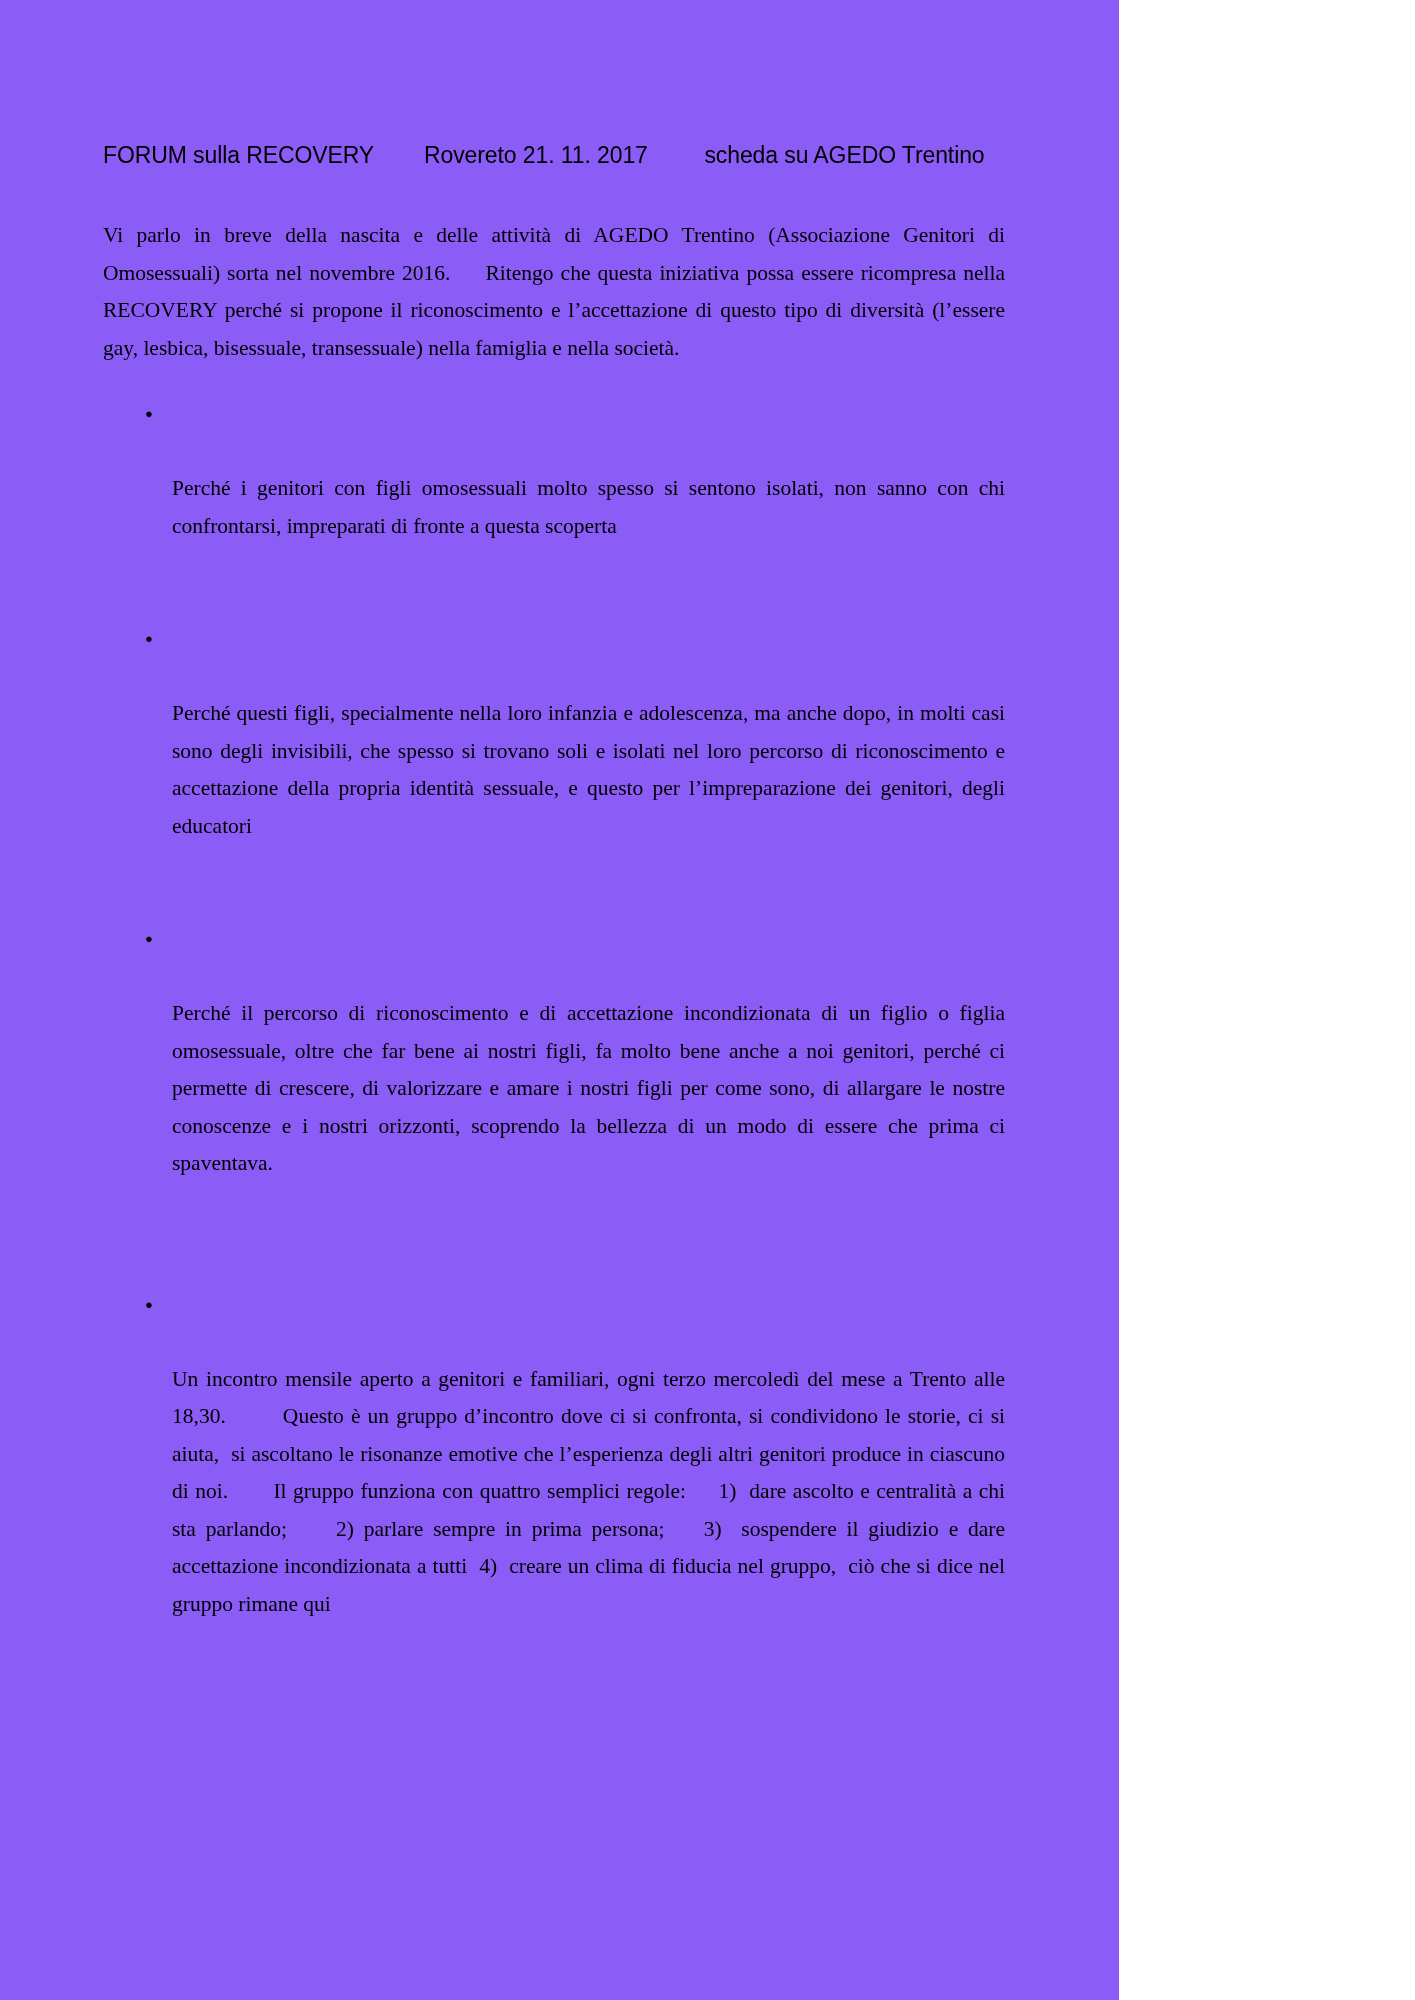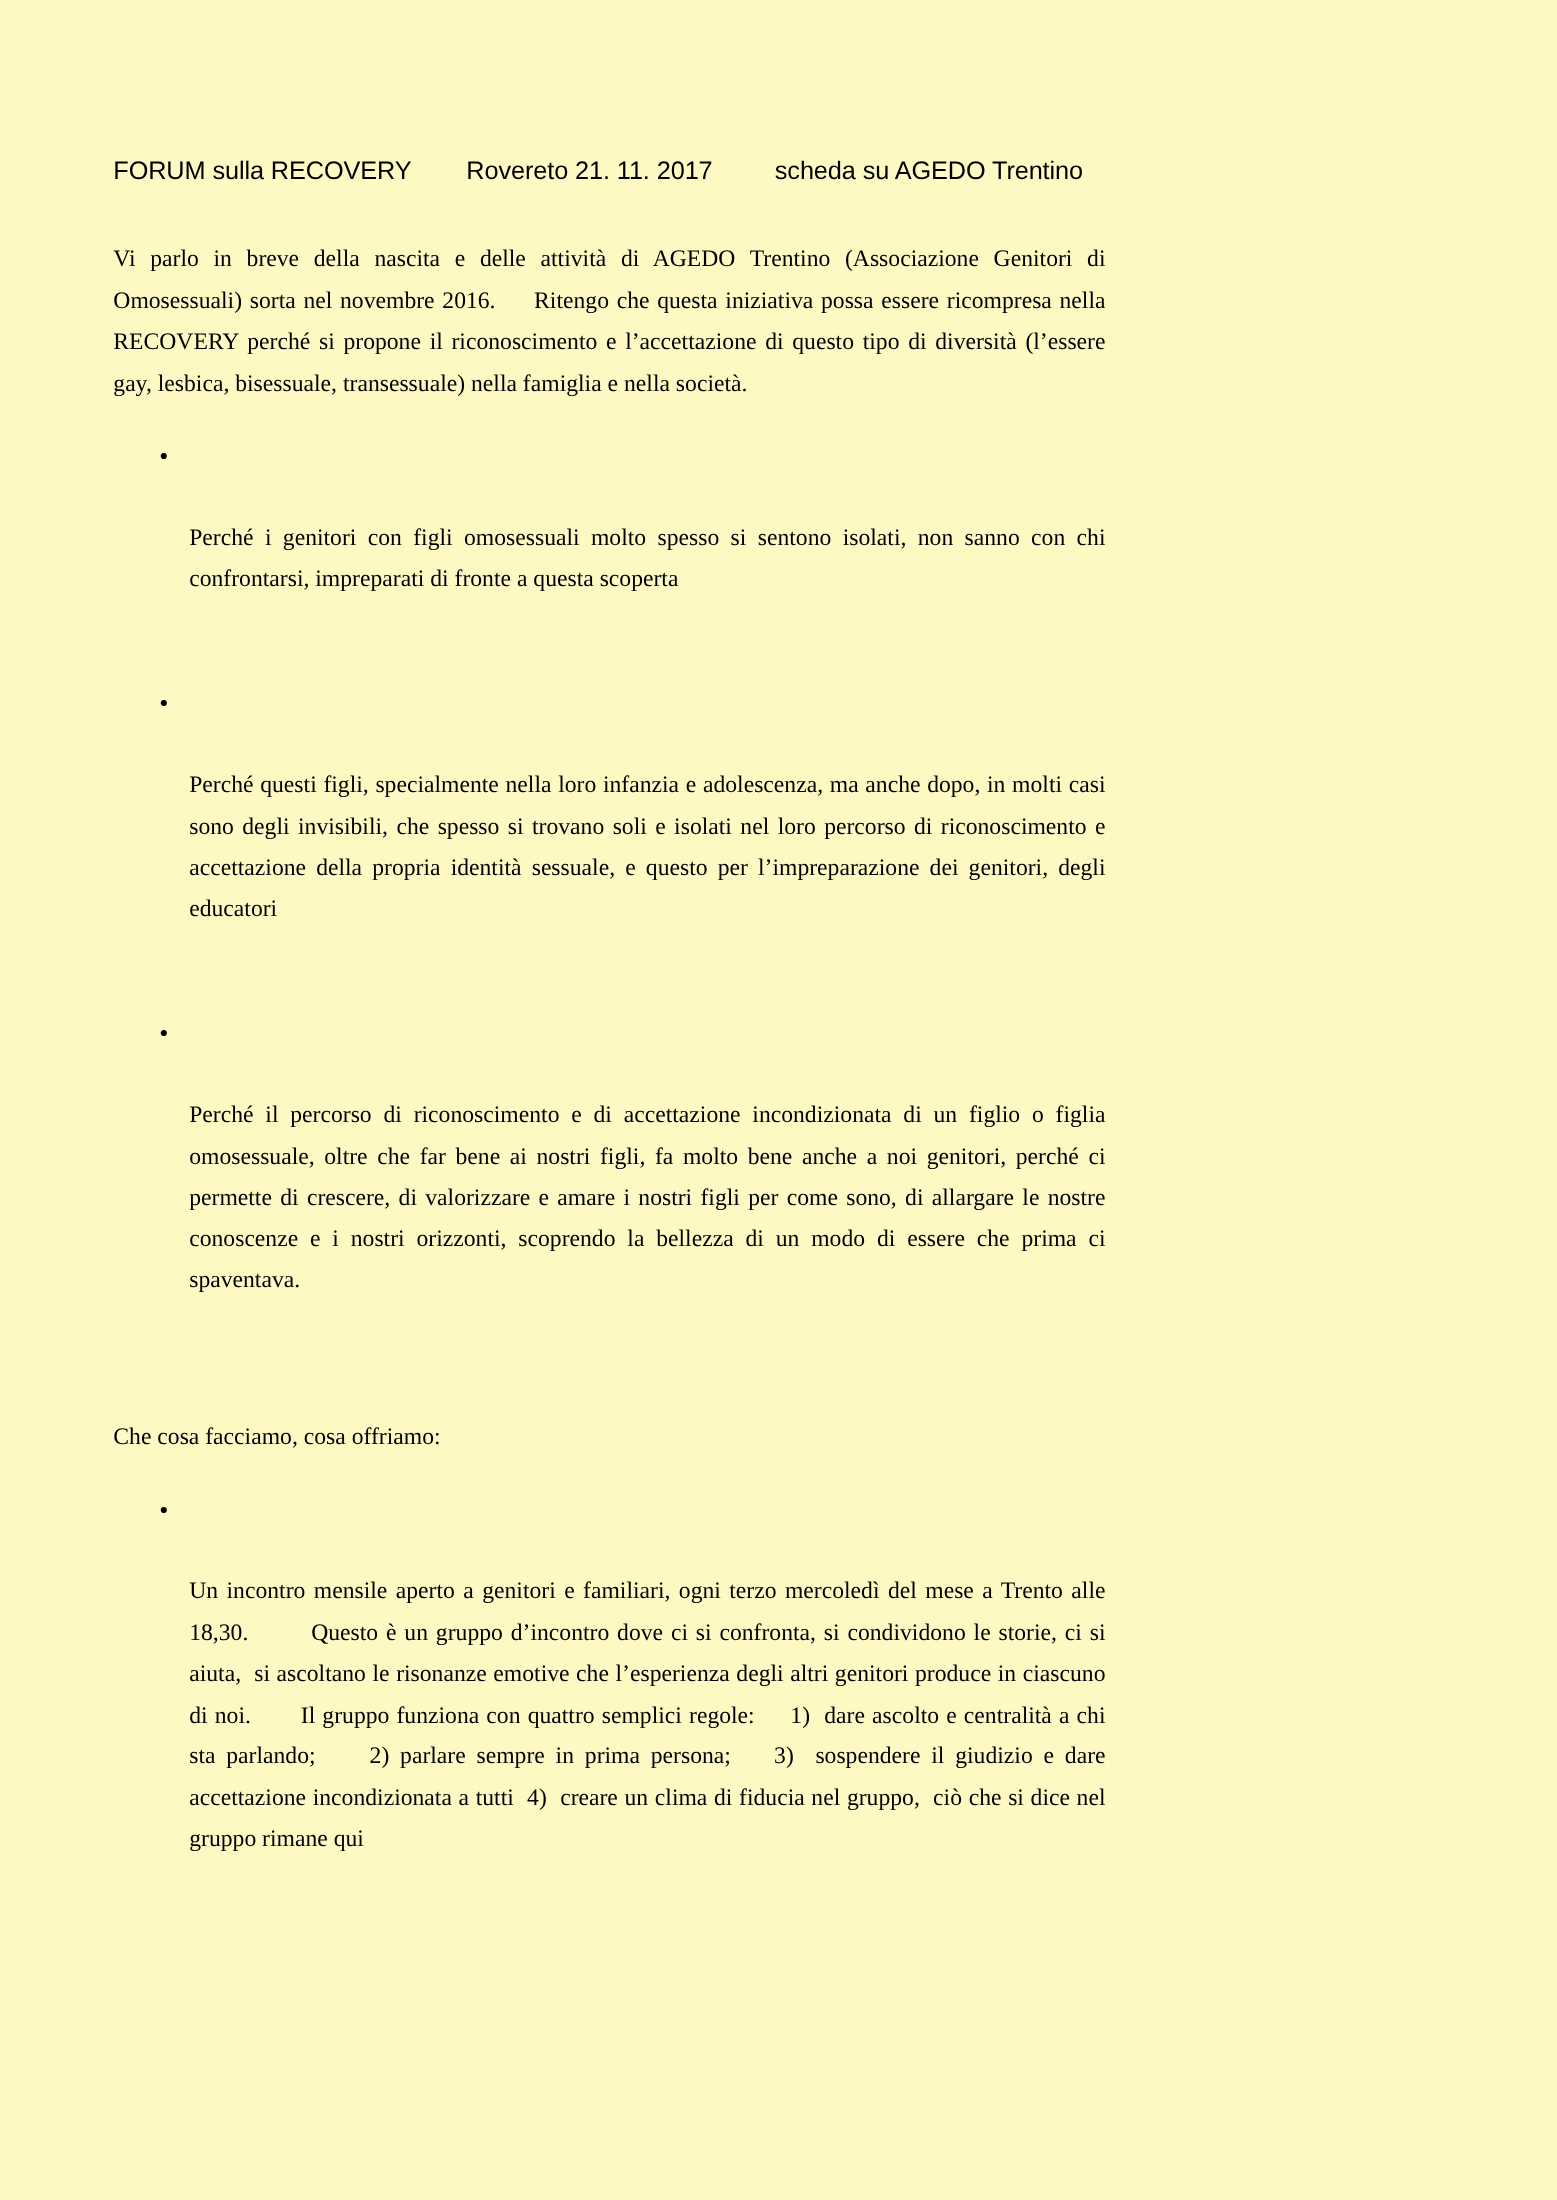--- a/index.html
+++ b/index.html
@@ -2,23 +2,23 @@
 <html><head>
 <meta charset="utf-8">
 <style>
   html, body {
     margin: 0;
     padding: 0;
     background: #ffffff;
   }
   .page {
     position: relative;
-    width: 1415px;
+    width: 1119px;
     height: 2000px;
-    background: #fef9c3;
+    background: #8b5cf6;
     overflow: hidden;
     box-sizing: border-box;
     text-decoration: underline;
   }
   .content {
     position: absolute;
     left: 103px;
     top: 0;
     width: 902px;
   }
@@ -88,21 +88,20 @@
         <span class="li-text">Perché i genitori con figli omosessuali molto spesso si sentono isolati, non sanno con chi confrontarsi, impreparati di fronte a questa scoperta</span>
       </li>
       <li>
         <span class="li-text">Perché questi figli, specialmente nella loro infanzia e adolescenza, ma anche dopo, in molti casi sono degli invisibili, che spesso si trovano soli e isolati nel loro percorso di riconoscimento e accettazione della propria identità sessuale, e questo per l’impreparazione dei genitori, degli educatori</span>
       </li>
       <li>
         <span class="li-text">Perché il percorso di riconoscimento e di accettazione incondizionata di un figlio o figlia omosessuale, oltre che far bene ai nostri figli, fa molto bene anche a noi genitori, perché ci permette di crescere, di valorizzare e amare i nostri figli per come sono, di allargare le nostre conoscenze e i nostri orizzonti, scoprendo la bellezza di un modo di essere che prima ci spaventava.</span>
       </li>
     </ul>
 
-    <p class="para para-lead">Che cosa facciamo, cosa offriamo:</p>
 
     <ul class="bullet-list">
       <li>
         <span class="li-text">Un incontro mensile aperto a genitori e familiari, ogni terzo mercoledì del mese a Trento alle 18,30.        Questo è un gruppo d’incontro dove ci si confronta, si condividono le storie, ci si aiuta,  si ascoltano le risonanze emotive che l’esperienza degli altri genitori produce in ciascuno di noi.       Il gruppo funziona con quattro semplici regole:     1)  dare ascolto e centralità a chi sta parlando;     2) parlare sempre in prima persona;    3)  sospendere il giudizio e dare accettazione incondizionata a tutti  4)  creare un clima di fiducia nel gruppo,  ciò che si dice nel gruppo rimane qui</span>
       </li>
     </ul>
 
   </div>
 </div>
 

